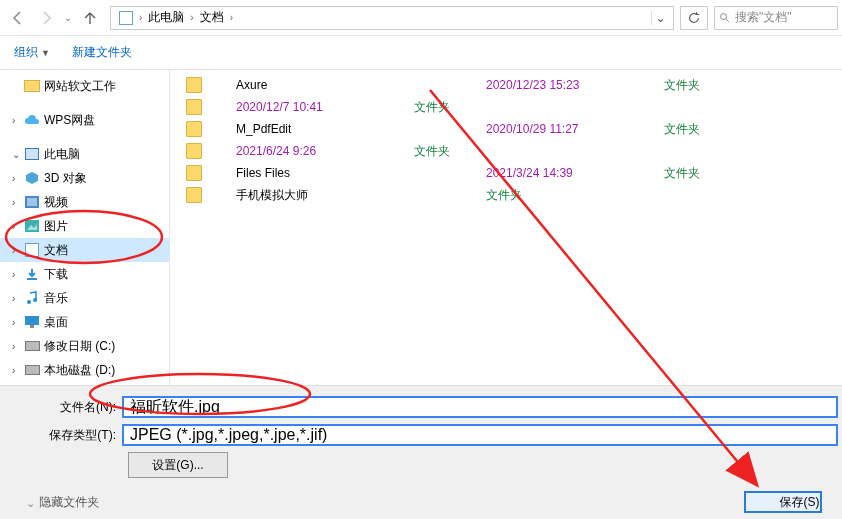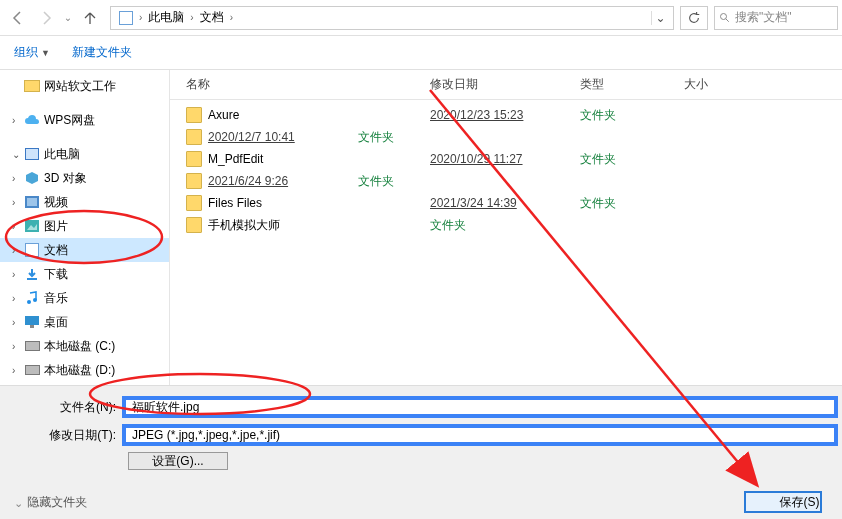--- a/index.html
+++ b/index.html
@@ -34,33 +34,33 @@
 .tree-item.l1 { }
 
 
 .files { flex:1; position:relative; }
 .fh { display:flex; align-items:center; height:30px; border-bottom:1px solid #e5e5e5; color:#444; }
 .col-name { width:260px; padding-left:16px; }
 .col-date { width:150px; }
 .col-type { width:104px; }
 .col-size { flex:1; }
 .fb { padding-top:4px; }
-.fr { display:flex; align-items:center; height:22px; }
+.fr { display:flex; align-items:center; height:22px;gap:28px; }
 .fr .fico { width:16px; height:16px; margin-left:16px; margin-right:6px; background:#ffd86b; border:1px solid #d4b24c; border-radius:1px; }
 .fr .fnm { width:222px; }
-.fr .fdt { width:150px; color:#404040;text-decoration:underline; }
+.fr .fdt { width:150px; color:#a21caf; }
 .fr .fty { width:100px; color:#15803d; }
 
 
 .bottom { position:absolute; bottom:0; left:0; right:0; height:134px; border-top:1px solid #ddd; background:#f0f0f0; padding-top:10px; }
 .brow { display:flex; align-items:center; margin-bottom:6px; }
 .blabel { width:122px; text-align:right; padding-right:6px; }
-.binput { flex:1; margin-right:4px; height:22px; border:4px solid #3b82f6; background:#fff; padding:0 6px; font-size:12px; display:flex; align-items:center; }
-.btn-settings { margin-left:128px; margin-top:6px; width:100px; height:18px; border:1px solid #999; background:#e8e8e8; display:flex; align-items:center; justify-content:center; }
-.footer { position:absolute; bottom:6px; left:0; right:0; display:flex; align-items:center; padding:0 14px; }
+.binput { flex:1; margin-right:4px; height:22px; border:2px solid #3b82f6; background:#fff; padding:0 6px; font-size:16px; display:flex; align-items:center; }
+.btn-settings { margin-left:128px; margin-top:6px; width:100px; height:26px; border:1px solid #999; background:#e8e8e8; display:flex; align-items:center; justify-content:center; }
+.footer { position:absolute; bottom:6px; left:12px; right:0; display:flex; align-items:center; padding:0 14px; }
 .hide-folders { display:flex; align-items:center; color:#555; }
 .hide-folders::before { content:"⌃"; display:inline-block; transform:rotate(180deg); margin-right:4px; font-size:11px; color:#888; }
 .btn-save { margin-left:auto; width:78px; height:22px; border:2px solid #2a7bd8; background:#e6f1fc; display:flex; align-items:center; justify-content:center; margin-right:6px;padding-left:33px; }
 
 
 .annot { position:absolute; inset:0; pointer-events:none; z-index:50; }
 
 
 svg { display:block; }
 .doc-ico { width:14px; height:14px; border:1px solid #6aa0d8; background:#fff; position:relative; }
@@ -218,38 +218,32 @@
             <rect x="5" y="9" width="4" height="3" fill="#888"></rect>
           </svg>
         </span>
         <span>桌面</span>
     </div>
     <div class="tree-item l1">
       <span class="chev">›</span>
         <span class="ico">
           <span class="disk-ico"></span>
         </span>
-        <span>本地磁盘 (C:)</span>
+        <span>修改日期 (C:)</span>
     </div>
     <div class="tree-item l1">
       <span class="chev">›</span>
         <span class="ico">
           <span class="disk-ico"></span>
         </span>
         <span>本地磁盘 (D:)</span>
     </div>
   </div>
 
   <div class="files">
-    <div class="fh">
-      <div class="col-name">名称</div>
-      <div class="col-date">修改日期</div>
-      <div class="col-type">类型</div>
-      <div class="col-size">大小</div>
-    </div>
     <div class="fb" id="file-rows">
         <div class="fr">
           <span class="fico"></span>
           <span class="fnm">Axure</span>
           <span class="fdt">2020/12/23 15:23</span>
           <span class="fty">文件夹</span>
         </div>
         <div class="fr">
           <span class="fico"></span>
           <span class="fdt">2020/12/7 10:41</span>
@@ -282,21 +276,21 @@
 </div>
 
 <div class="bottom">
   <div class="brow">
     <div class="blabel">文件名(N):</div>
     <div class="binput">
         <span>福昕软件.jpg</span>
       </div>
   </div>
   <div class="brow">
-    <div class="blabel">修改日期(T):</div>
+    <div class="blabel">保存类型(T):</div>
     <div class="binput">
         <span>JPEG (*.jpg,*.jpeg,*.jpe,*.jif)</span>
       </div>
   </div>
   <div class="btn-settings">
       <span>设置(G)...</span>
     </div>
   <div class="footer">
     <div class="hide-folders">
         <span>隐藏文件夹</span>

